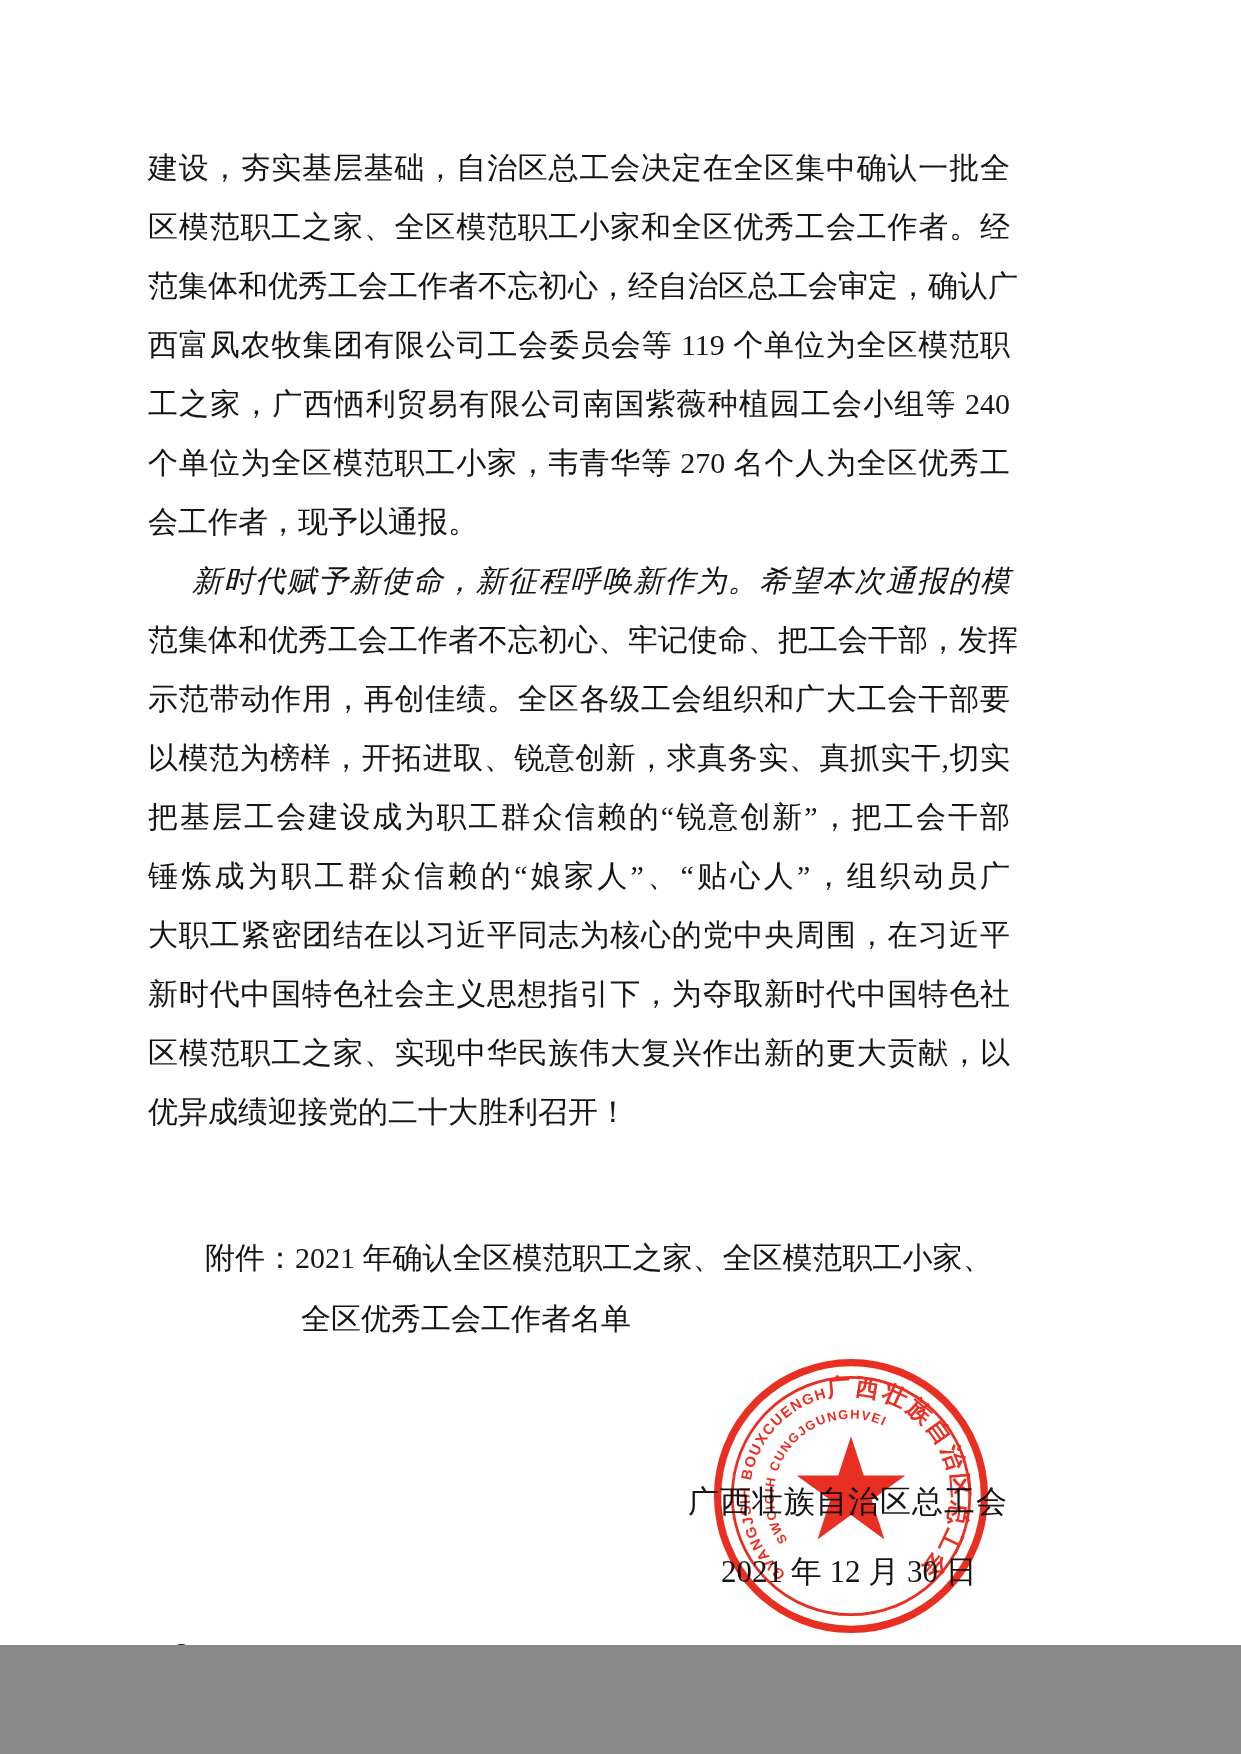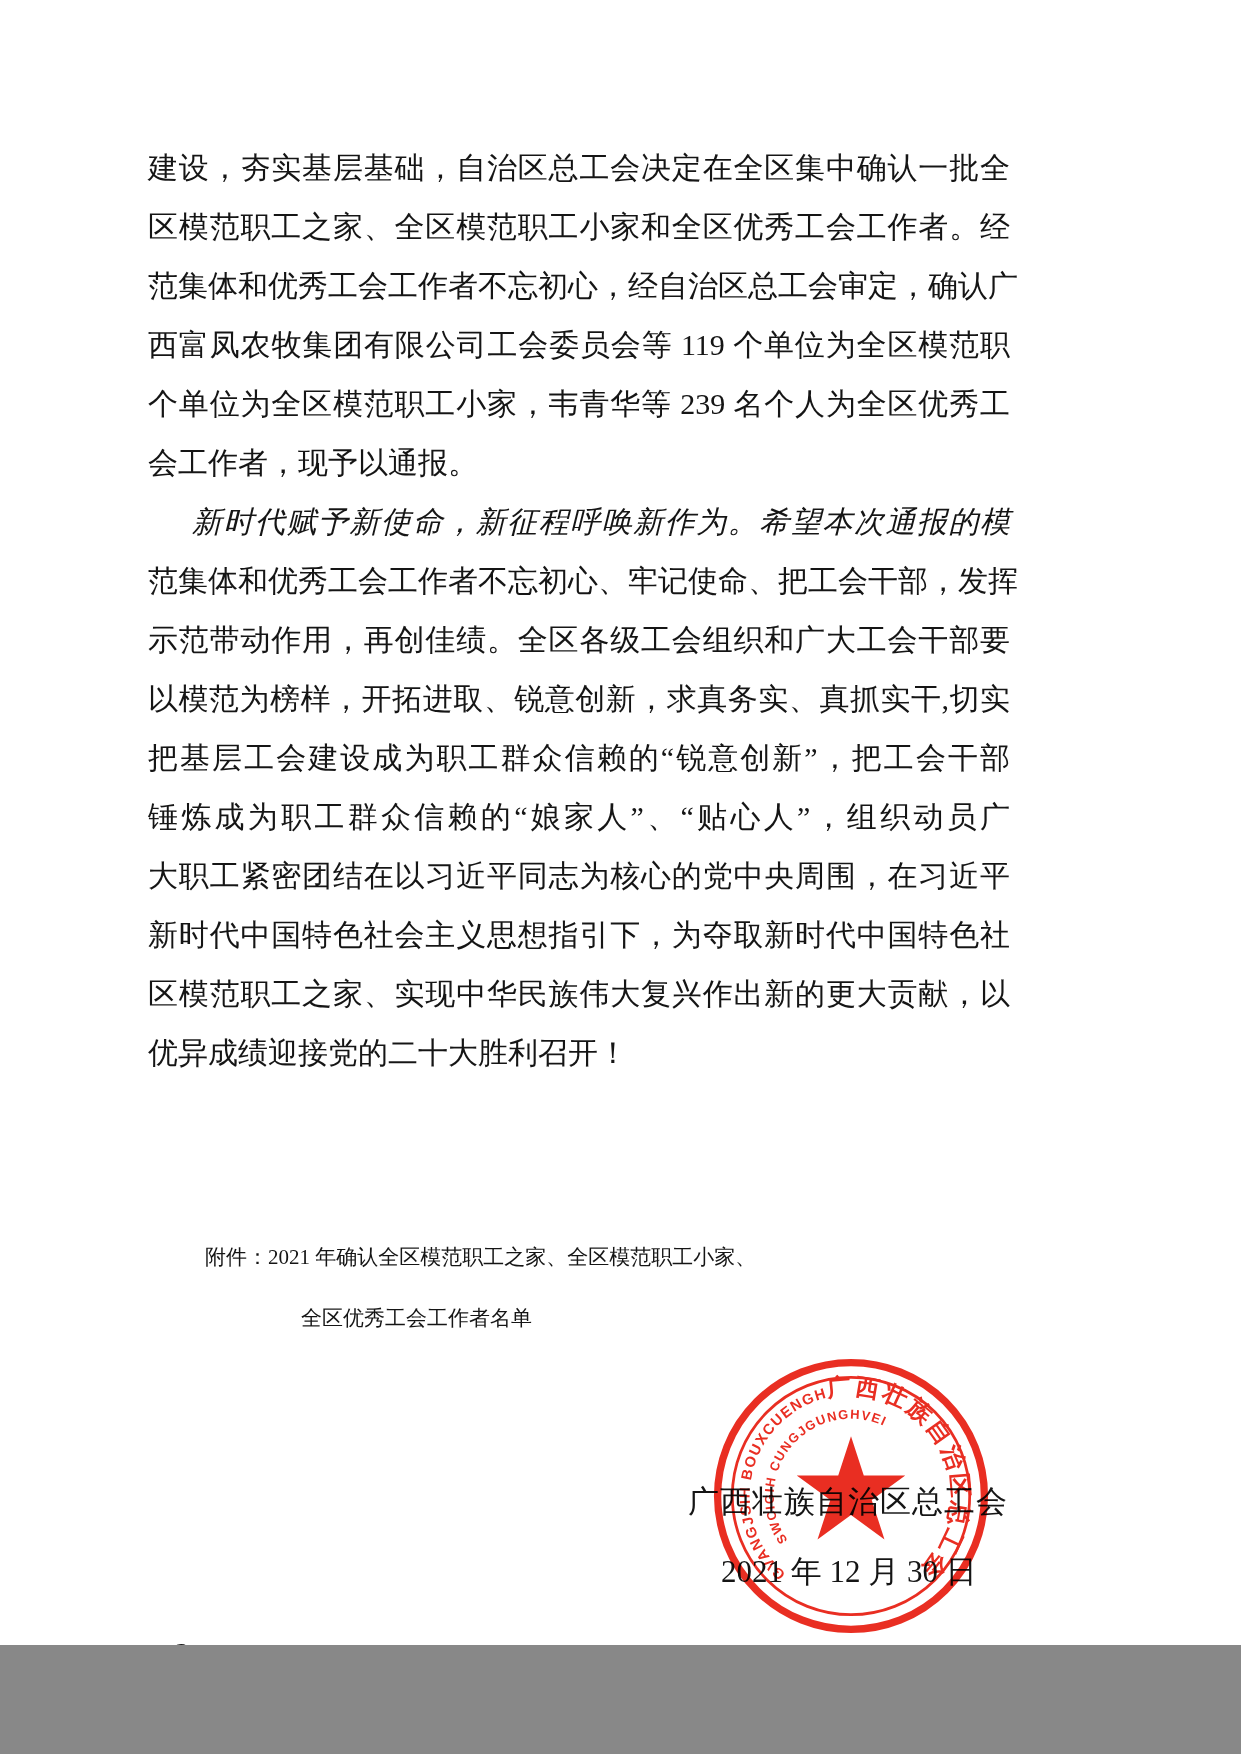--- a/index.html
+++ b/index.html
@@ -29,21 +29,21 @@
     text-align-last:left;
   }
   .line.para-start{
     padding-left:44px;
     font-style:italic;
   }
   .attachment-block{
     position:absolute;
     left:205px;top:1227px;
     width:830px;
-    font-size:21px;
+    font-size:30px;
   }
   .attachment-block .att-line{
     height:61px;line-height:61px;
     white-space:nowrap;
   }
   .attachment-block .att-line2{
     padding-left:96px;
   }
   .signature-line{
     position:absolute;
@@ -86,21 +86,22 @@
 </head>
 <body>
 
 <div class="page">
 
   <div class="body-block">
     <div class="line">建设，夯实基层基础，自治区总工会决定在全区集中确认一批全</div>
     <div class="line">区模范职工之家、全区模范职工小家和全区优秀工会工作者。经</div>
     <div class="line">范集体和优秀工会工作者不忘初心，经自治区总工会审定，确认广</div>
     <div class="line">西富凤农牧集团有限公司工会委员会等 119 个单位为全区模范职</div>
-    <div class="line">个单位为全区模范职工小家，韦青华等 239 名个人为全区优秀工</div>
+    <div class="line">工之家，广西恓利贸易有限公司南国紫薇种植园工会小组等 240</div>
+    <div class="line">个单位为全区模范职工小家，韦青华等 270 名个人为全区优秀工</div>
     <div class="line para-end">会工作者，现予以通报。</div>
     <div class="line para-start">新时代赋予新使命，新征程呼唤新作为。希望本次通报的模</div>
     <div class="line">范集体和优秀工会工作者不忘初心、牢记使命、把工会干部，发挥</div>
     <div class="line">示范带动作用，再创佳绩。全区各级工会组织和广大工会干部要</div>
     <div class="line">以模范为榜样，开拓进取、锐意创新，求真务实、真抓实干,切实</div>
     <div class="line">把基层工会建设成为职工群众信赖的“锐意创新”，把工会干部</div>
     <div class="line">锤炼成为职工群众信赖的“娘家人”、“贴心人”，组织动员广</div>
     <div class="line">大职工紧密团结在以习近平同志为核心的党中央周围，在习近平</div>
     <div class="line">新时代中国特色社会主义思想指引下，为夺取新时代中国特色社</div>
     <div class="line">区模范职工之家、实现中华民族伟大复兴作出新的更大贡献，以</div>

